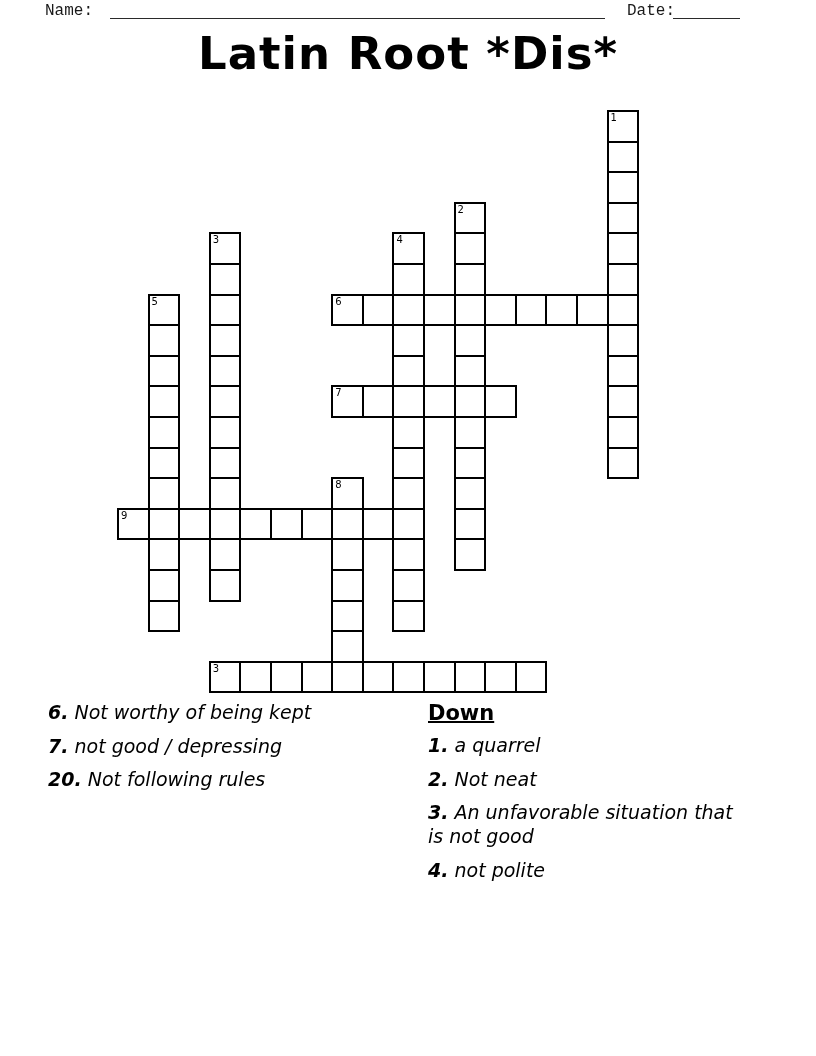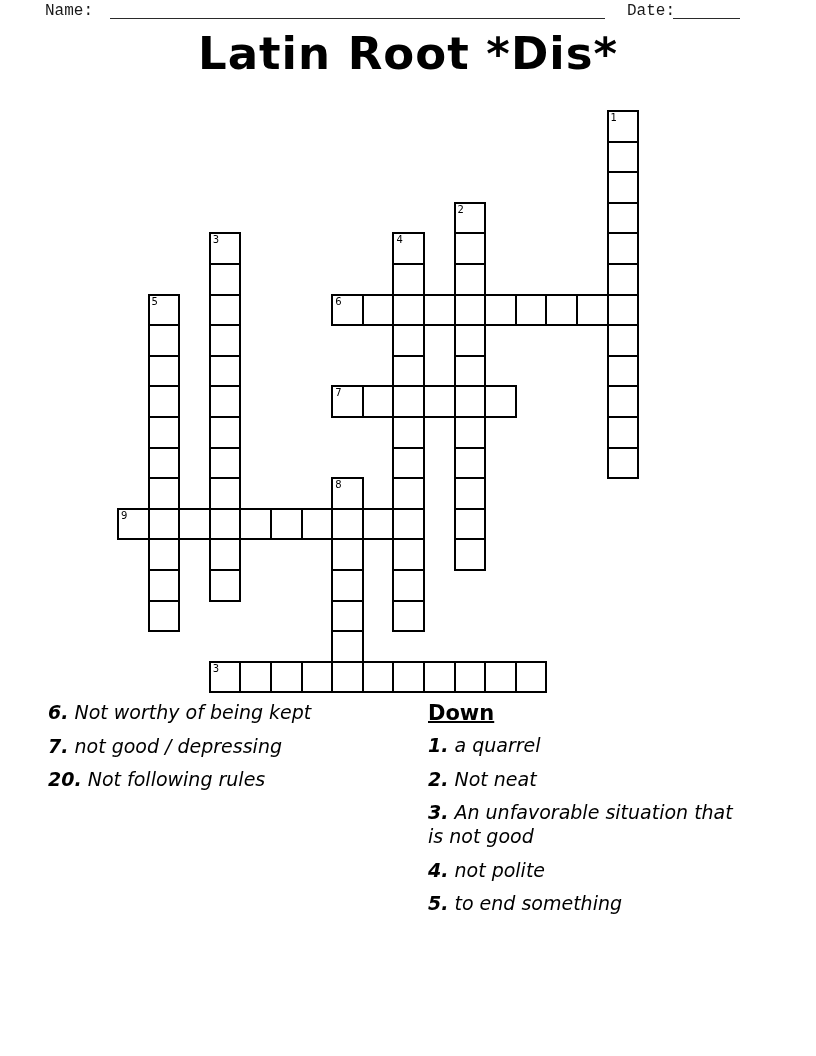--- a/index.html
+++ b/index.html
@@ -222,18 +222,17 @@
           <li><b>20.</b> Not following rules</li>
         </ul>
     </div>
     <div class="clue-col down">
       <div class="clue-heading">Down</div>
       <ul class="clue-list" id="down-list">
           <li><b>1.</b> a quarrel</li>
           <li><b>2.</b> Not neat</li>
           <li><b>3.</b> An unfavorable situation that is not good</li>
           <li><b>4.</b> not polite</li>
-          <li><b>5.</b> to end something</li>
         </ul>
     </div>
   </div>
 
 </div>
 
 </body></html>

